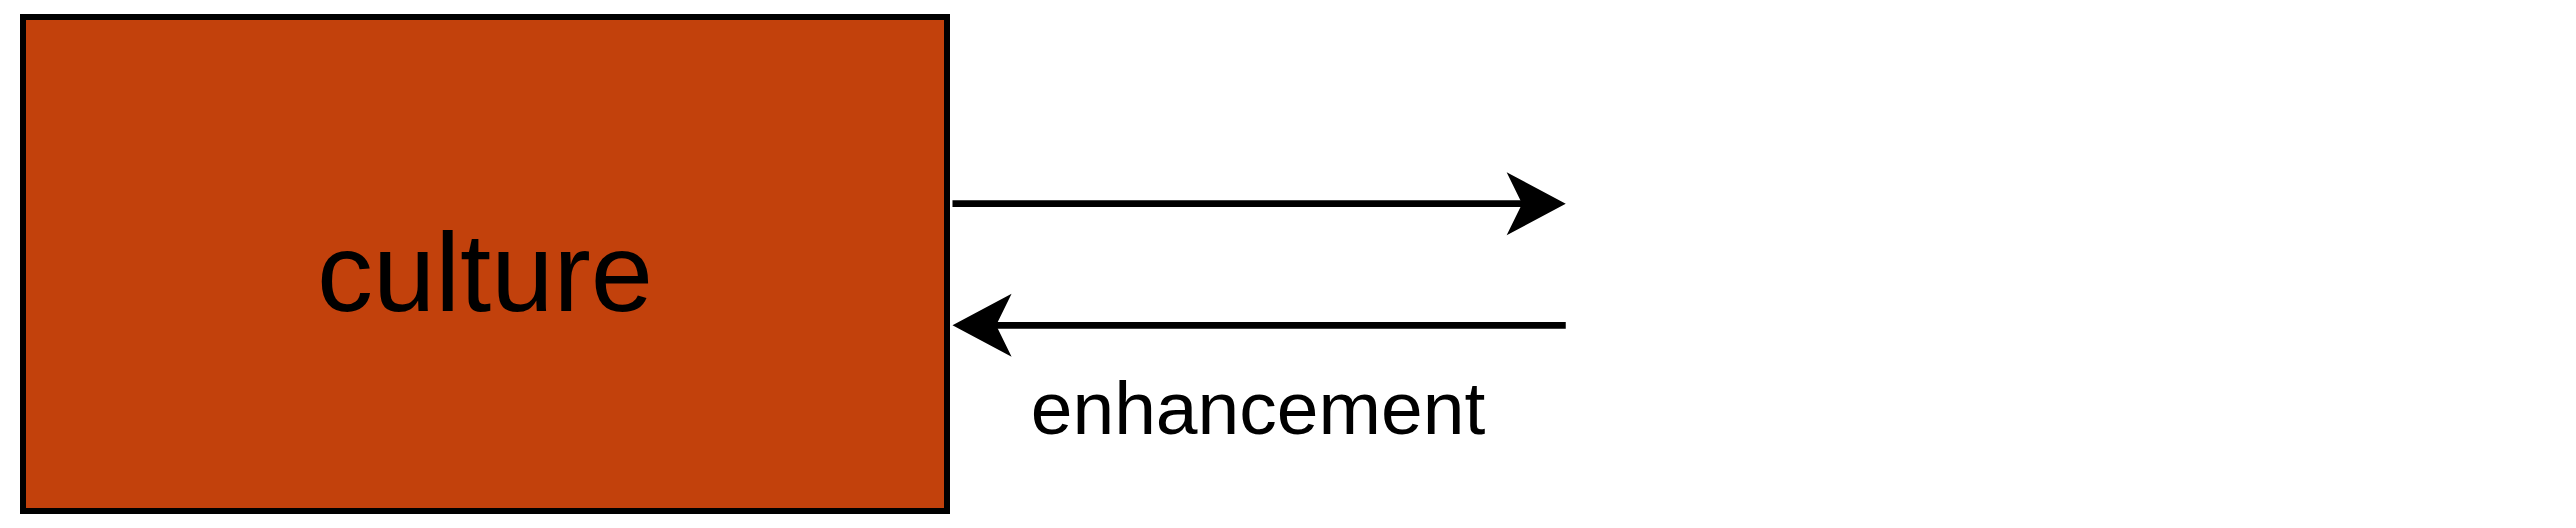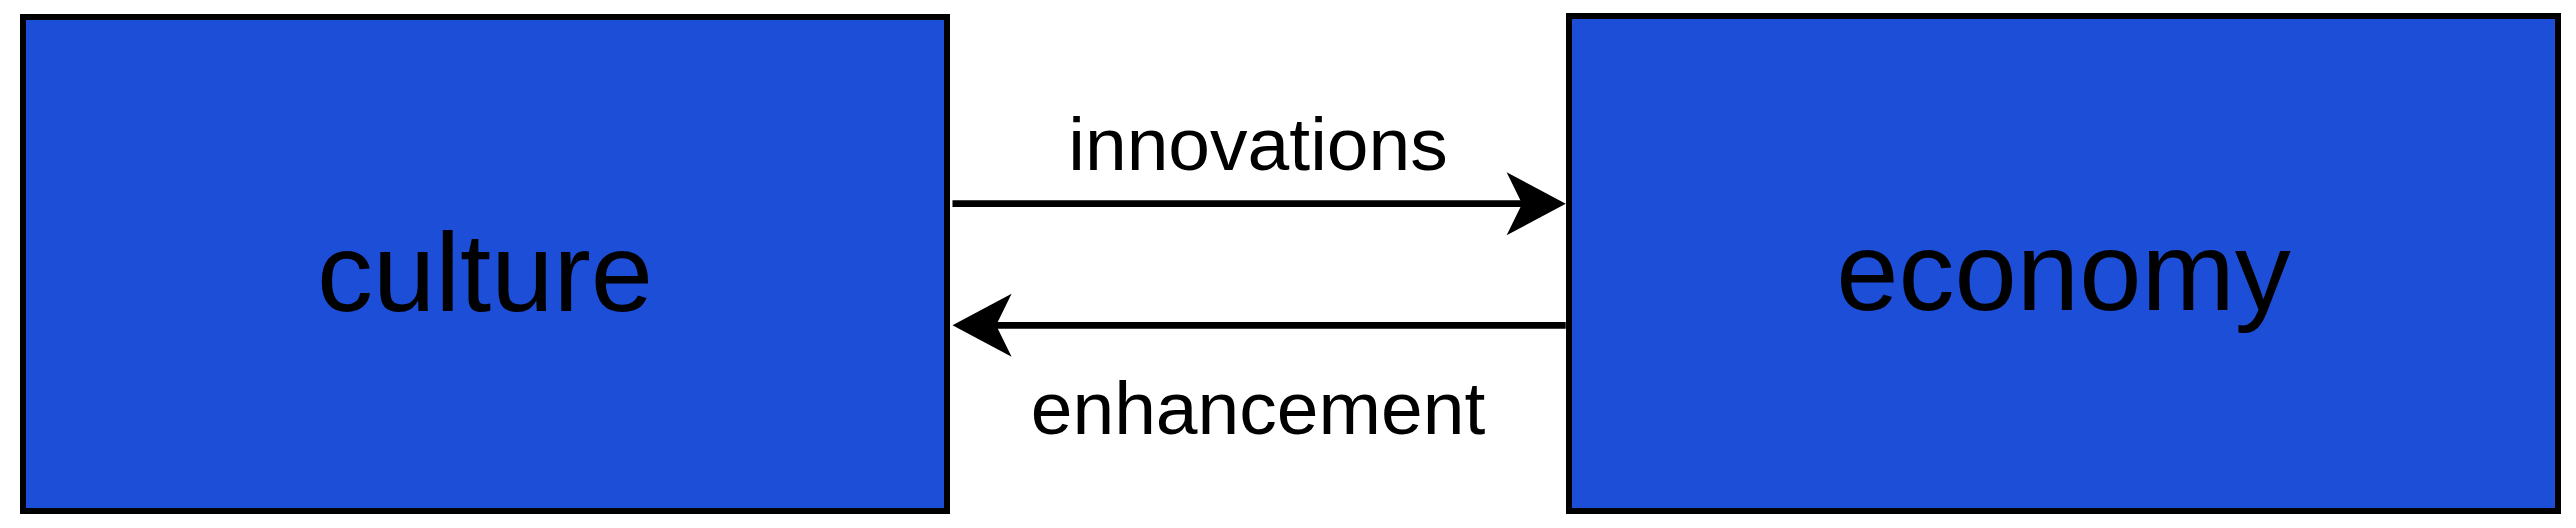--- a/index.html
+++ b/index.html
@@ -13,21 +13,21 @@
     height: 529px;
     background: #ffffff;
     font-family: "Liberation Sans", sans-serif;
     color: #000000;
     overflow: hidden;
   }
   .node-box {
     position: absolute;
     box-sizing: border-box;
     border: 6.7px solid #000000;
-    background: #1d4ed8;
+    background: #c2410c;
     display: flex;
     align-items: center;
     justify-content: center;
   }
   #node-culture {
     left: 20px;
     top: 14px;
     width: 930px;
     height: 500px;
   }
@@ -65,25 +65,21 @@
 </style>
 </head>
 <body>
 
 <div id="canvas">
 
   <div id="node-culture" class="node-box">
     <span class="node-label">culture</span>
   </div>
 
-  <div id="node-economy" class="node-box">
-    <span class="node-label">economy</span>
-  </div>
 
-  <div id="edge-label-innovations" class="edge-label">innovations</div>
 
   <div id="edge-label-enhancement" class="edge-label">enhancement</div>
 
   <svg id="arrow-layer" viewBox="0 0 3835 787" xmlns="http://www.w3.org/2000/svg">
 
     <g>
       <line x1="1418" y1="303" x2="2268" y2="303" stroke="#000000" stroke-width="10"></line>
       <polygon points="2331,303 2243,256 2266,303 2243,350" fill="#000000"></polygon>
     </g>
 

